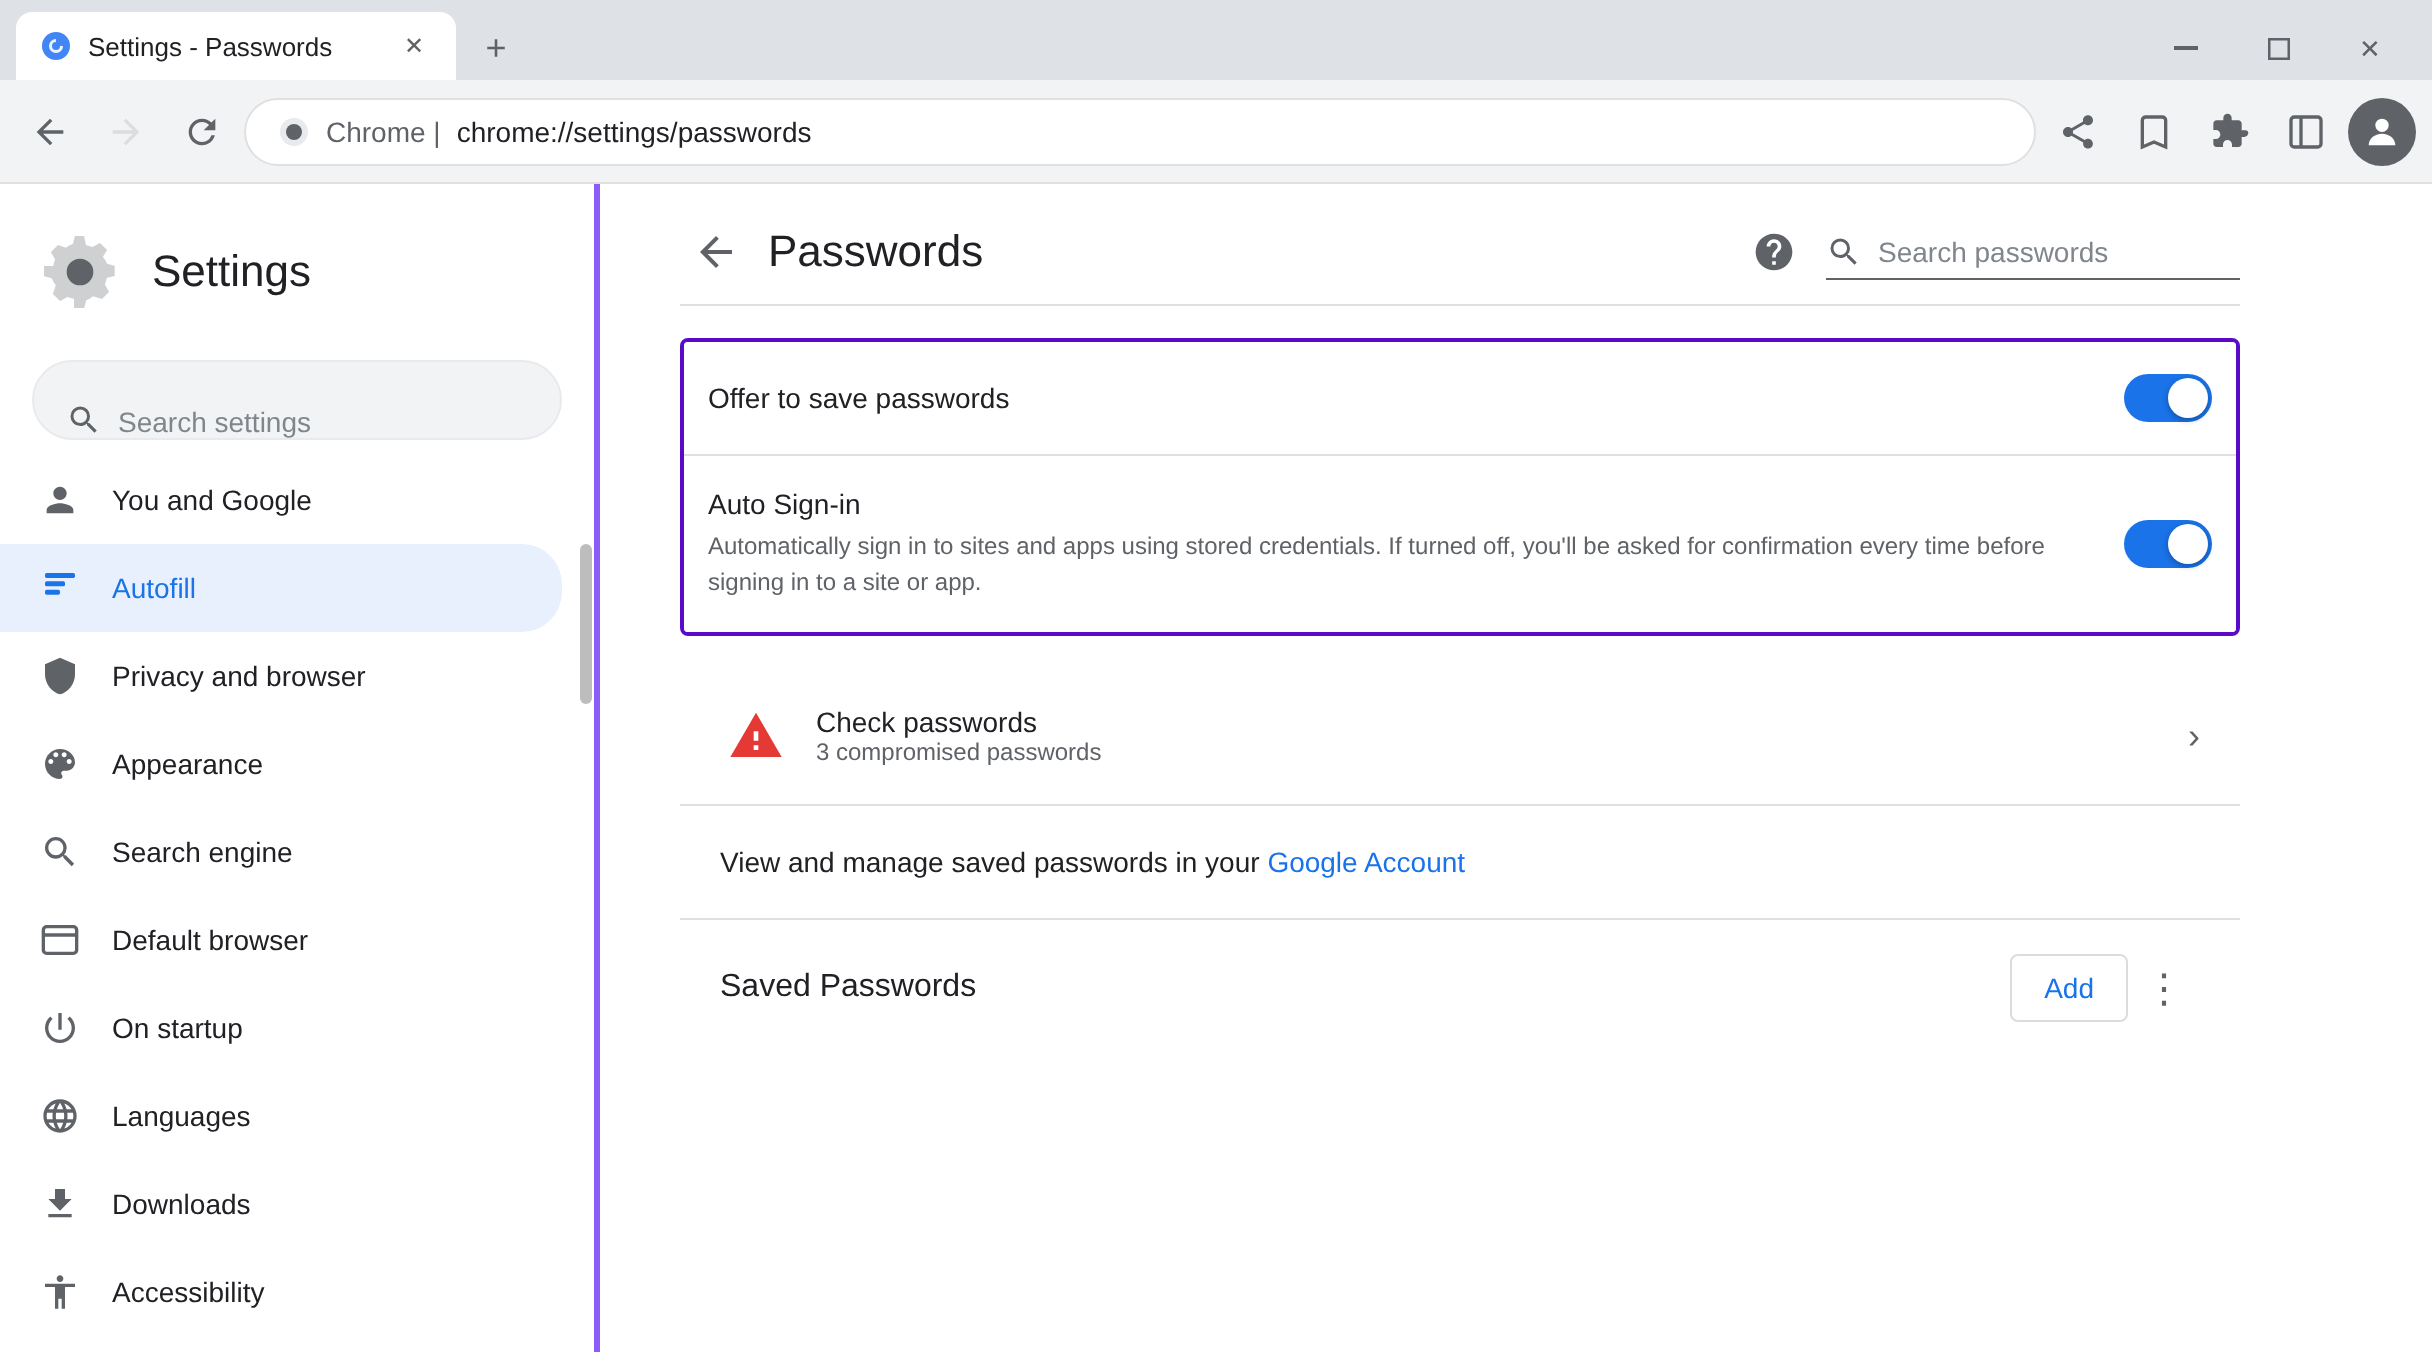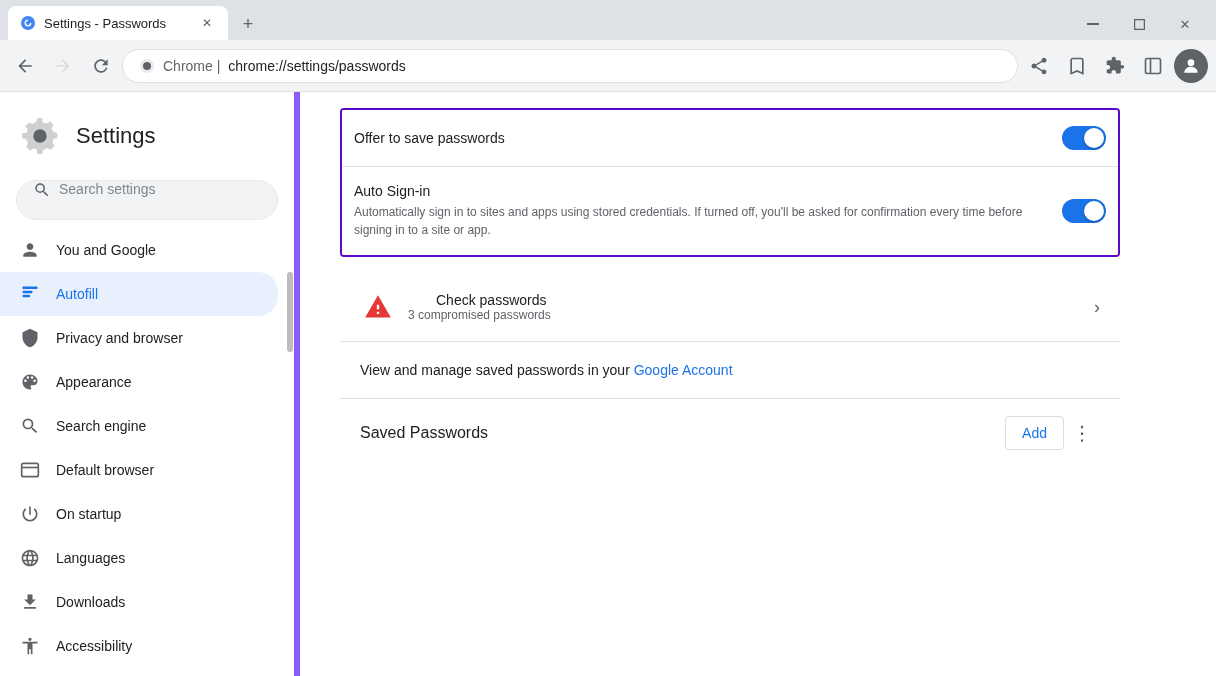--- a/index.html
+++ b/index.html
@@ -26,25 +26,25 @@
     .nav-btn.disabled { opacity: 0.4; cursor: default; }
     .address-bar { flex: 1; height: 34px; background: #fff; border-radius: 17px; display: flex; align-items: center; padding: 0 16px; gap: 8px; border: 1px solid #e0e0e0; }
     .address-favicon { width: 16px; height: 16px; display: flex; align-items: center; justify-content: center; }
     .address-text { font-size: 14px; color: #202124; display: flex; gap: 4px; align-items: center; }
     .nav-right { display: flex; align-items: center; gap: 4px; }
 
     
     .main-content { display: flex; flex: 1; background: #fff; overflow: hidden; }
 
     
-    .sidebar { width: 300px; background: #fff; display: flex; flex-direction: column; padding: 8px 0; overflow-y: auto; border-right: 6px solid #8b5cf6; }
+    .sidebar { width: 300px; background: #fff; display: flex; flex-direction: column; padding: 8px 0; overflow-y: auto; border-right: 3px solid #8b5cf6; }
     .sidebar-header { display: flex; align-items: center; gap: 16px; padding: 16px 20px 24px; }
     .settings-logo { width: 40px; height: 40px; }
     .settings-title { font-size: 22px; color: #202124; font-weight: 400; }
-    .search-bar { margin: 0 16px 8px; height: 40px; background: #f1f3f4; border-radius: 20px; display: flex; align-items: flex-start; padding: 0 16px; gap: 8px; border: 1px solid #e8eaed; }
+    .search-bar { margin: 0 16px 8px; height: 40px; background: #f1f3f4; border-radius: 20px; display: flex; align-items: flex-end; padding: 0 16px; gap: 8px; border: 1px solid #e8eaed; }
     .search-bar input { background: transparent; border: none; outline: none; font-size: 14px; color: #202124; flex: 1; }
     .search-bar input::placeholder { color: #80868b; }
 
     .sidebar-item { display: flex; align-items: center; gap: 16px; padding: 12px 20px; cursor: pointer; color: #202124; font-size: 14px; border-radius: 0 20px 20px 0; margin-right: 16px; }
     .sidebar-item.active { background: #e8f0fe; color: #1a73e8; font-weight: 400; }
     .sidebar-item .item-icon { width: 20px; height: 20px; display: flex; align-items: center; justify-content: center; color: #5f6368; flex-shrink: 0; }
     .sidebar-item.active .item-icon { color: #1a73e8; }
 
     
     .content { flex: 1; overflow-y: auto; background: #fff; position: relative; }
@@ -68,21 +68,21 @@
     .setting-desc { font-size: 12px; color: #5f6368; margin-top: 4px; line-height: 1.5; max-width: 700px; }
 
     
     .toggle { width: 44px; height: 24px; background: #1a73e8; border-radius: 12px; position: relative; cursor: pointer; flex-shrink: 0; }
     .toggle::after { content: ''; width: 20px; height: 20px; background: #fff; border-radius: 50%; position: absolute; top: 2px; right: 2px; transition: right 0.2s; box-shadow: 0 1px 3px rgba(0,0,0,0.3); }
 
     
     .check-passwords-row { display: flex; align-items: center; padding: 16px 20px; border-bottom: 1px solid #e0e0e0; cursor: pointer; }
     .warning-icon { width: 36px; height: 36px; display: flex; align-items: center; justify-content: center; margin-right: 12px; }
     .check-info { flex: 1; }
-    .check-title { font-size: 14px; color: #202124; margin-left: 28px; }
+    .check-title { font-size: 14px; color: #202124; }
     .check-subtitle { font-size: 12px; color: #5f6368; }
     .chevron-right { color: #5f6368; font-size: 18px; }
 
     
     .google-account-row { padding: 20px 20px; border-bottom: 1px solid #e0e0e0; font-size: 14px; color: #202124; }
     .google-link { color: #1a73e8; text-decoration: none; cursor: pointer; }
 
     
     .saved-passwords-row { display: flex; align-items: center; padding: 16px 20px; }
     .saved-passwords-label { font-size: 16px; color: #202124; flex: 1; }
@@ -295,20 +295,39 @@
       </div>
 
       <div style="position:absolute;right:0;top:170px;width:8px;height:420px;">
         <div style="width:6px;height:80px;background:#bdbdbd;border-radius:4px;position:absolute;top:10px;left:1px;"></div>
       </div>
     </div>
 
     <div class="content">
       <div class="content-inner">
 
+        <div class="passwords-header">
+          <div class="back-btn">
+            <svg width="24" height="24" viewBox="0 0 24 24" fill="none">
+                <path d="M20 11H7.83l5.59-5.59L12 4l-8 8 8 8 1.41-1.41L7.83 13H20v-2z" fill="#5f6368"></path>
+              </svg>
+          </div>
+          <span class="passwords-title">Passwords</span>
+          <div class="help-btn">
+            <svg width="22" height="22" viewBox="0 0 24 24" fill="none">
+                <path d="M12 2C6.48 2 2 6.48 2 12s4.48 10 10 10 10-4.48 10-10S17.52 2 12 2zm1 17h-2v-2h2v2zm2.07-7.75l-.9.92C13.45 12.9 13 13.5 13 15h-2v-.5c0-1.1.45-2.1 1.17-2.83l1.24-1.26c.37-.36.59-.86.59-1.41 0-1.1-.9-2-2-2s-2 .9-2 2H8c0-2.21 1.79-4 4-4s4 1.79 4 4c0 .88-.36 1.68-.93 2.25z" fill="#5f6368"></path>
+              </svg>
+          </div>
+          <div class="search-passwords">
+            <svg width="18" height="18" viewBox="0 0 24 24" fill="none">
+                <path d="M15.5 14h-.79l-.28-.27A6.471 6.471 0 0 0 16 9.5 6.5 6.5 0 1 0 9.5 16c1.61 0 3.09-.59 4.23-1.57l.27.28v.79l5 4.99L20.49 19l-4.99-5zm-6 0C7.01 14 5 11.99 5 9.5S7.01 5 9.5 5 14 7.01 14 9.5 11.99 14 9.5 14z" fill="#5f6368"></path>
+              </svg>
+            <input type="text" placeholder="Search passwords" style="">
+          </div>
+        </div>
 
         <div class="highlighted-section">
 
           <div class="setting-row">
             <div class="setting-info">
               <div class="setting-label">Offer to save passwords</div>
             </div>
             <div class="toggle"></div>
           </div>
 

